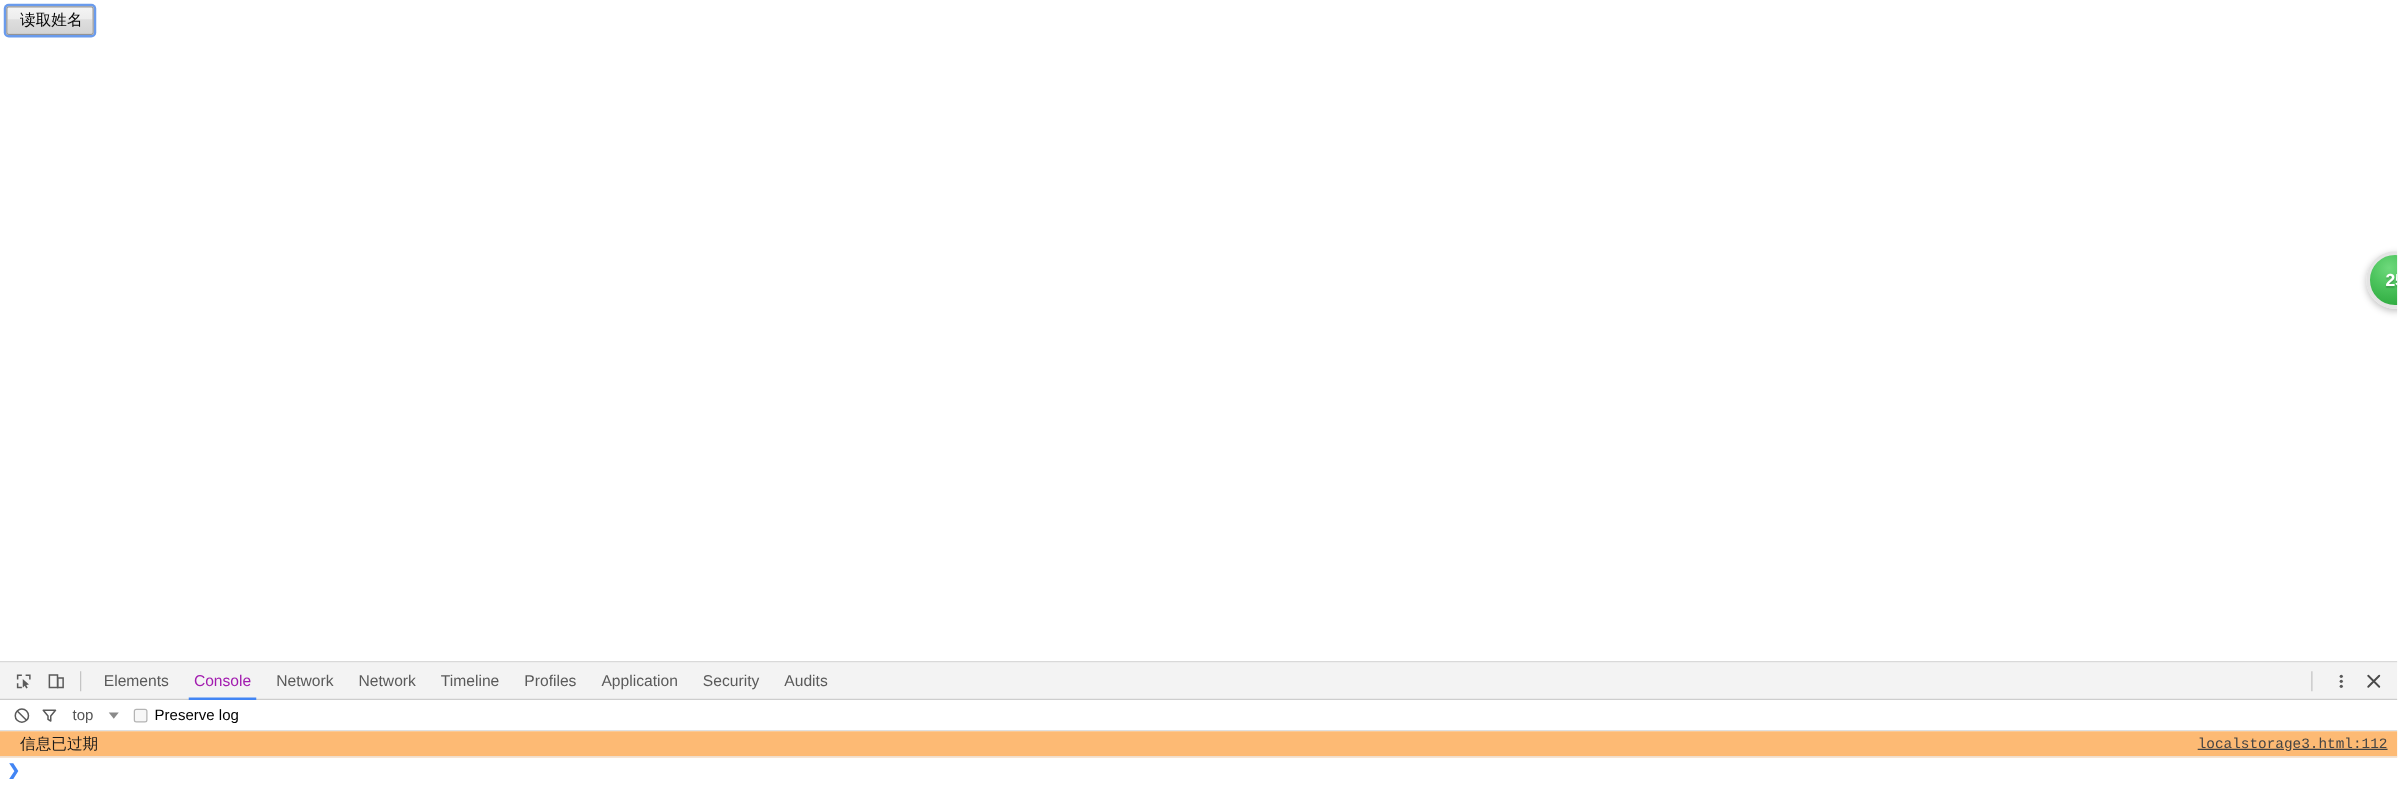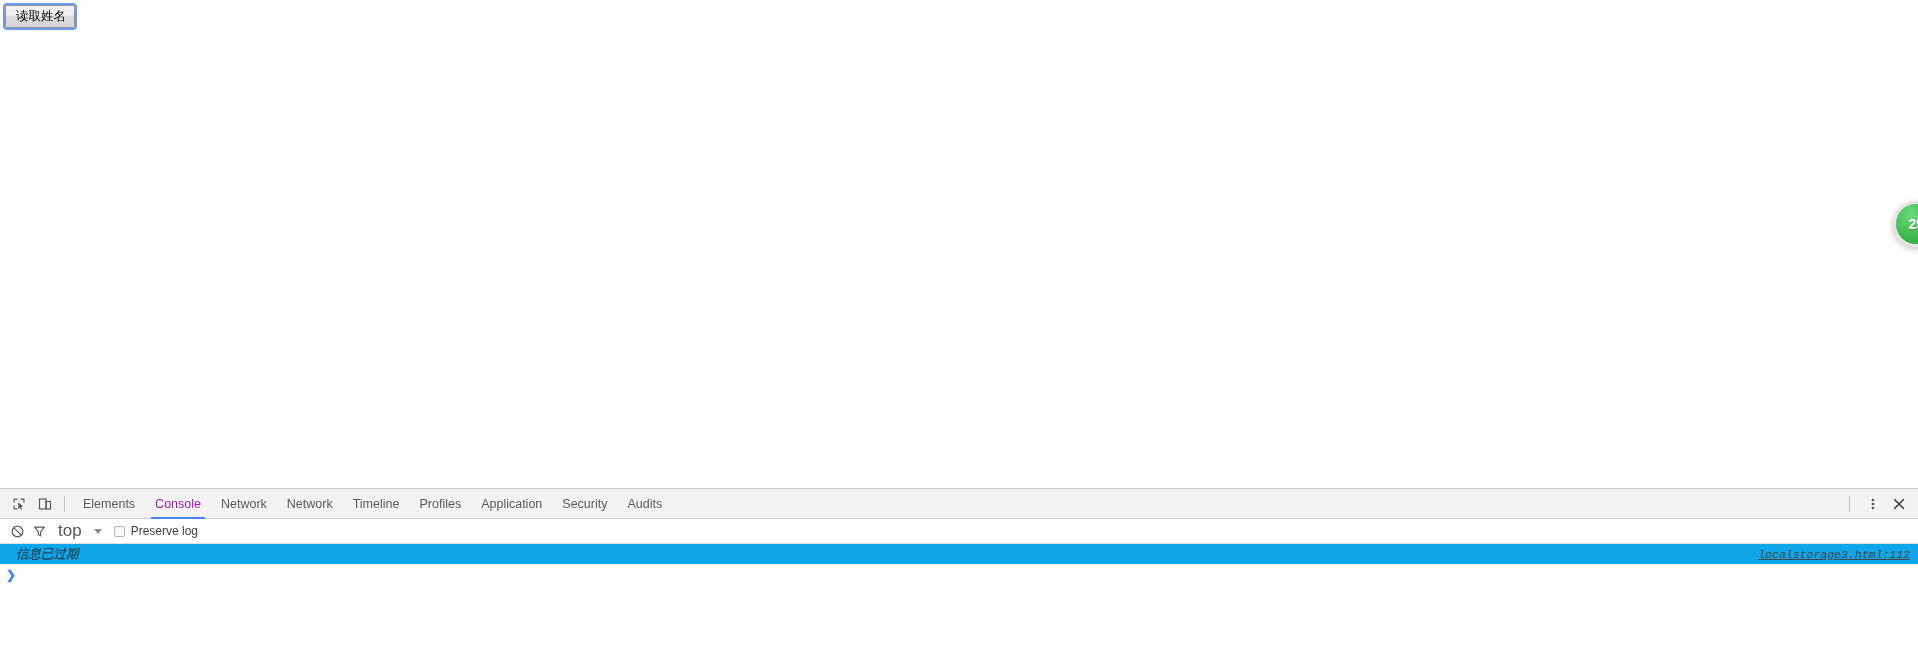--- a/index.html
+++ b/index.html
@@ -78,21 +78,21 @@
     color: #ffffff;
     letter-spacing: -0.2px;
     white-space: nowrap;
     text-shadow: 0 1px 1px rgba(0,0,0,0.18);
   }
 
   
   .devtools {
     position: absolute;
     left: 0;
-    top: 488px;
+    top: 529px;
     width: 1918px;
     height: 108px;
     background: #ffffff;
     border-top: 1px solid #cdcdcd;
     box-sizing: border-box;
     font-family: "Liberation Sans", sans-serif;
   }
 
   .devtools-tabbar {
     position: relative;
@@ -185,21 +185,21 @@
   }
 
   .context-select {
     display: flex;
     align-items: center;
     margin-left: 4px;
     cursor: default;
   }
 
   .context-select .ctx-label {
-    font-size: 17px;
+    font-size: 12px;
     color: #555555;
     padding: 0 4px;
   }
 
   .caret-down {
     width: 0;
     height: 0;
     border-left: 4px solid transparent;
     border-right: 4px solid transparent;
     border-top: 5px solid #8a8a8a;
@@ -217,29 +217,28 @@
     width: 11px;
     height: 11px;
     border: 1px solid #b4b4b4;
     border-radius: 2px;
     background: #f7f7f7;
     box-sizing: border-box;
   }
 
   .preserve-log .pl-label {
     font-size: 12px;
-    color: #404040;
+    color: #000000;
     margin-left: 6px;
     white-space: nowrap;
   }
 
   
   .console-messages {
-    background: #0ea5e9;
-    font-style: italic;
+    background: #fdba74;
   }
 
   .console-row {
     position: relative;
     display: flex;
     align-items: center;
     height: 21px;
     padding: 0 8px 0 16px;
     border-bottom: 1px solid #ececec;
     box-sizing: border-box;

